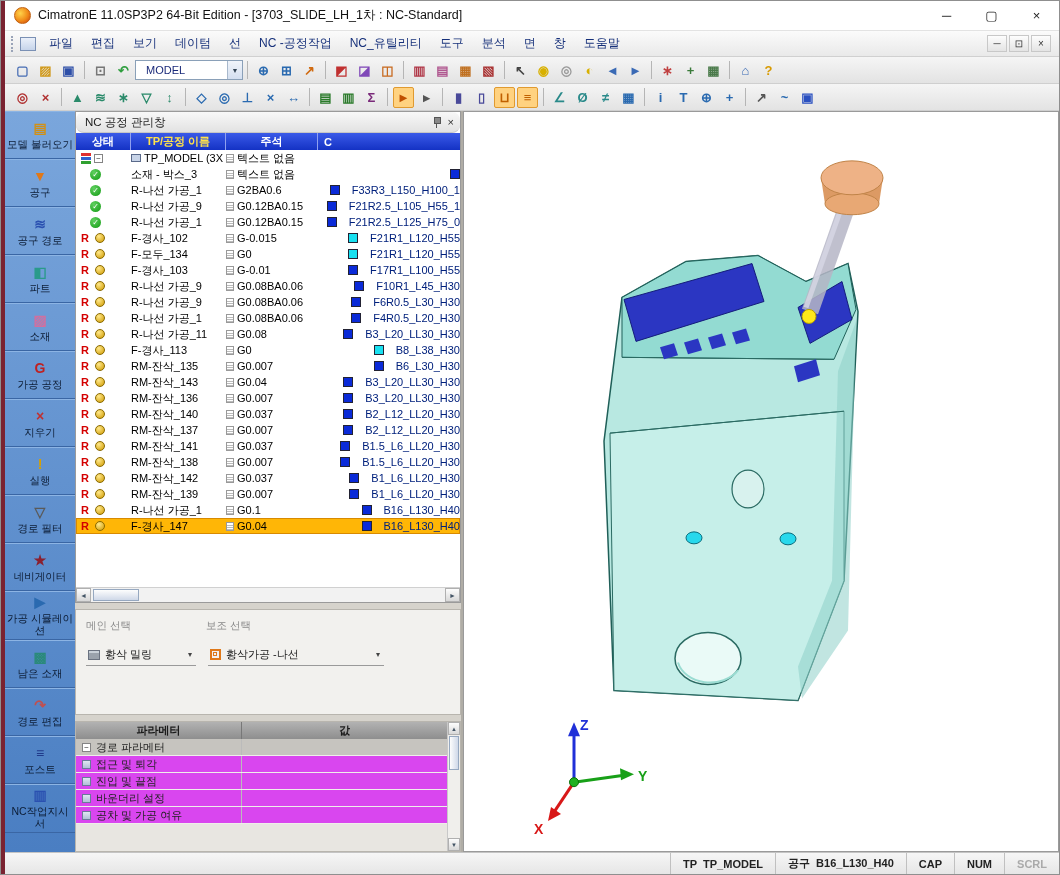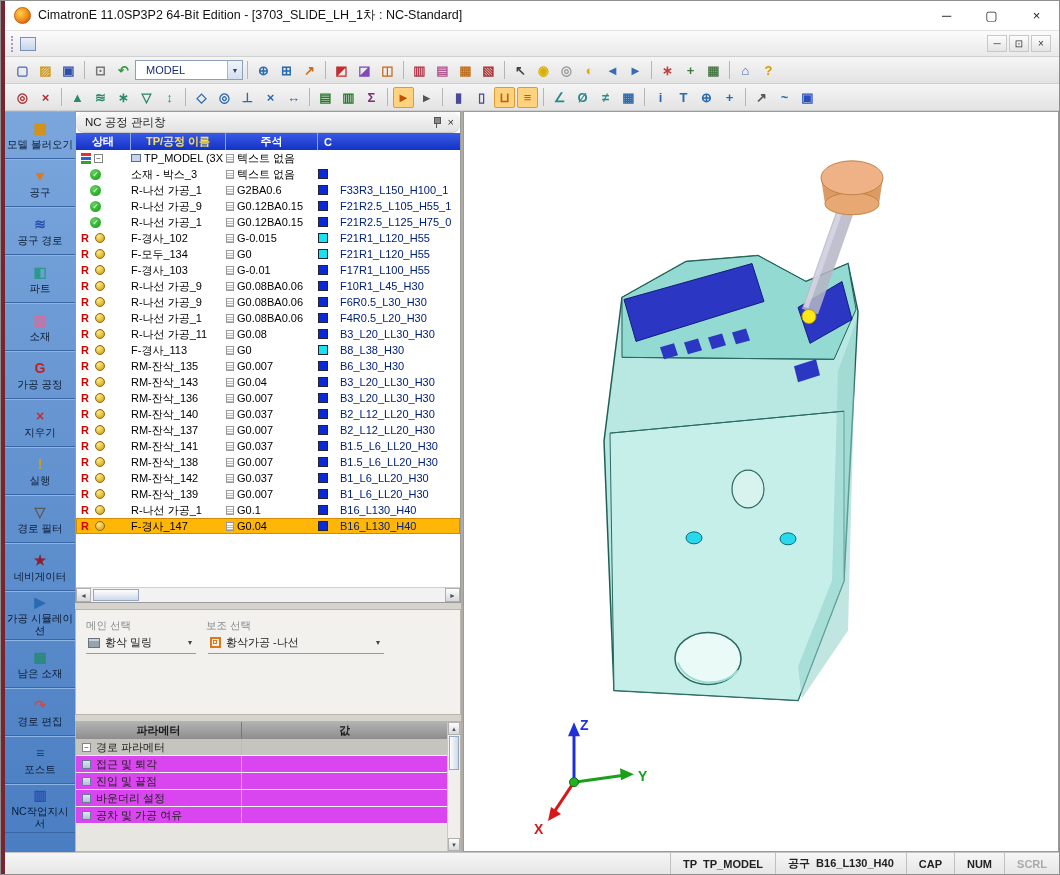--- a/index.html
+++ b/index.html
@@ -58,39 +58,39 @@
   .h-status{width:55px;}
   .h-name{width:95px;color:#ffe24a;}
   .h-comment{width:92px;}
   .h-c{flex:1;justify-content:flex-start;padding-left:6px;border-right:none;}
   .nc-body{flex:1;overflow:hidden;background:#fff;}
   .trow{height:16px;display:flex;align-items:center;font-size:11px;}
   .trow.hl{background:#ffb606;box-shadow:inset 0 0 0 1px #d88a00;}
   .c-status{width:55px;display:flex;align-items:center;padding-left:5px;flex:none;}
   .c-name{width:95px;white-space:nowrap;overflow:hidden;color:#000;display:flex;align-items:center;flex:none;}
   .c-comment{width:92px;display:flex;align-items:center;gap:3px;white-space:nowrap;overflow:hidden;color:#000;flex:none;}
-  .c-tool{flex:1;display:flex;align-items:center;gap:12px;white-space:nowrap;overflow:hidden;color:#00207c;}
+  .c-tool{flex:1;display:flex;align-items:center;gap:12px;white-space:nowrap;overflow:hidden;color:#00207c;justify-content:flex-end;}
   .swatch{width:10px;height:10px;border:1px solid #223;flex:none;}
   .ic-r{color:#d40000;font-weight:bold;font-size:11px;width:9px;flex:none;}
   .ic-check{width:11px;height:11px;border-radius:50%;background:radial-gradient(circle at 35% 30%,#5fd05f,#139a13);color:#fff;font-size:8px;line-height:11px;text-align:center;margin-left:9px;flex:none;}
   .ic-clock{width:10px;height:10px;border-radius:50%;background:radial-gradient(circle at 35% 30%,#ffe88a,#d09a00);border:1px solid #8a6a00;margin-left:5px;flex:none;}
   .ic-job{width:10px;height:11px;background:linear-gradient(180deg,#e03030 0 3px,#fff 3px 4px,#3060d0 4px 7px,#fff 7px 8px,#30a030 8px 11px);margin-right:3px;flex:none;}
   .ic-tree{width:9px;height:9px;border:1px solid #848484;background:#fff;font-size:8px;line-height:7px;text-align:center;color:#333;flex:none;}
   .ic-note{width:8px;height:9px;background:linear-gradient(#fff 0 2px,#bbb 2px 3px,#fff 3px 4px,#bbb 4px 5px,#fff 5px 6px,#bbb 6px 7px,#fff 7px 9px);border:1px solid #999;flex:none;}
   .ic-tp{width:10px;height:8px;background:#c8d4e8;border:1px solid #5a6a8a;flex:none;margin-right:3px;}
   .nc-hscroll{height:15px;background:#f2f2f2;border-top:1px solid #d0d0d0;display:flex;align-items:center;flex:none;}
   .hs-btn{width:15px;height:14px;background:linear-gradient(#fdfdfd,#d8d8d8);border:1px solid #b0b0b0;font-size:7px;color:#456;display:flex;align-items:center;justify-content:center;flex:none;}
   .hs-track{flex:1;position:relative;height:14px;}
   .hs-thumb{position:absolute;left:2px;top:1px;width:46px;height:12px;background:linear-gradient(#fdfdfd,#cfd8e8);border:1px solid #96a8c0;}
 
   
   .sel-panel{height:106px;background:#f2f1ee;border:1px solid #b8b5ae;margin-top:6px;padding:9px 10px;flex:none;}
   .sel-labels{display:flex;font-size:10.5px;color:#8a8a8a;}
   .sl-main{width:120px;}
-  .sel-row2{display:flex;margin-top:0;align-items:flex-start;}
+  .sel-row2{display:flex;margin-top:12px;align-items:flex-start;}
   .sel-ctrl{display:flex;align-items:center;gap:5px;border-bottom:1px solid #9a9a9a;padding:2px 4px 3px 2px;font-size:11px;color:#222;}
   .sel-ctrl.main{width:110px;margin-right:12px;}
   .sel-ctrl.aux{width:176px;}
   .sel-val{white-space:nowrap;overflow:hidden;}
   .dd{margin-left:auto;font-size:8px;color:#444;}
   .cube{width:12px;height:10px;background:#9aa2ac;border:1px solid #6a7280;box-shadow:inset 0 2px 0 #c8d0d8;flex:none;}
   .spiral{width:11px;height:11px;border:2px solid #e07818;position:relative;flex:none;}
   .spiral::after{content:"";position:absolute;left:1px;top:1px;width:2px;height:2px;border:1px solid #e07818;}
 
   
@@ -130,20 +130,34 @@
     <span class="win-ctrls">
       <span class="win-btn">─</span>
       <span class="win-btn">▢</span>
       <span class="win-btn">×</span>
     </span>
   </div>
 
   <div class="menubar">
     <span class="menu-grip"></span>
     <span class="menu-lead"></span>
+    <span class="menu-items">
+        <span class="menu-item">파일</span>
+        <span class="menu-item">편집</span>
+        <span class="menu-item">보기</span>
+        <span class="menu-item">데이텀</span>
+        <span class="menu-item">선</span>
+        <span class="menu-item">NC -공정작업</span>
+        <span class="menu-item">NC_유틸리티</span>
+        <span class="menu-item">도구</span>
+        <span class="menu-item">분석</span>
+        <span class="menu-item">면</span>
+        <span class="menu-item">창</span>
+        <span class="menu-item">도움말</span>
+      </span>
     <span class="mdi-ctrls">
       <span class="mdi-btn">─</span>
       <span class="mdi-btn">⊡</span>
       <span class="mdi-btn">×</span>
     </span>
   </div>
 
   <div class="toolbar tb1">
       <span class="tb-icon" style="color: rgb(74, 111, 181);">▢</span>
       <span class="tb-icon" style="color: rgb(208, 152, 24);">▨</span>

